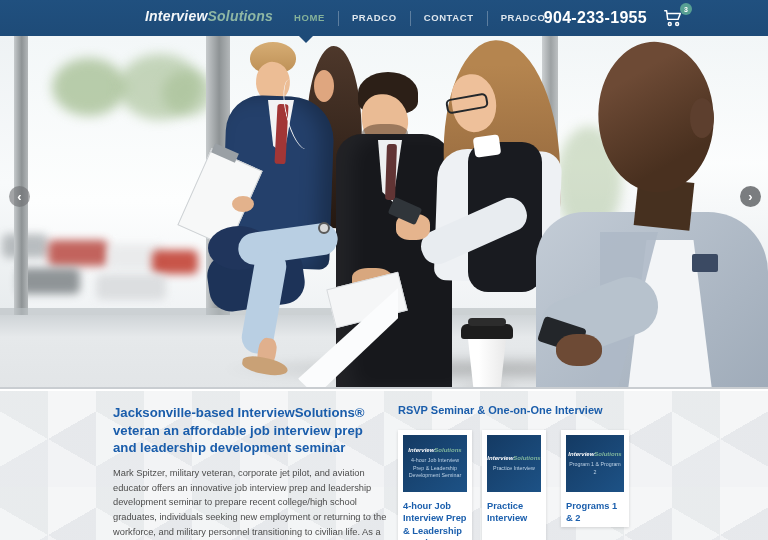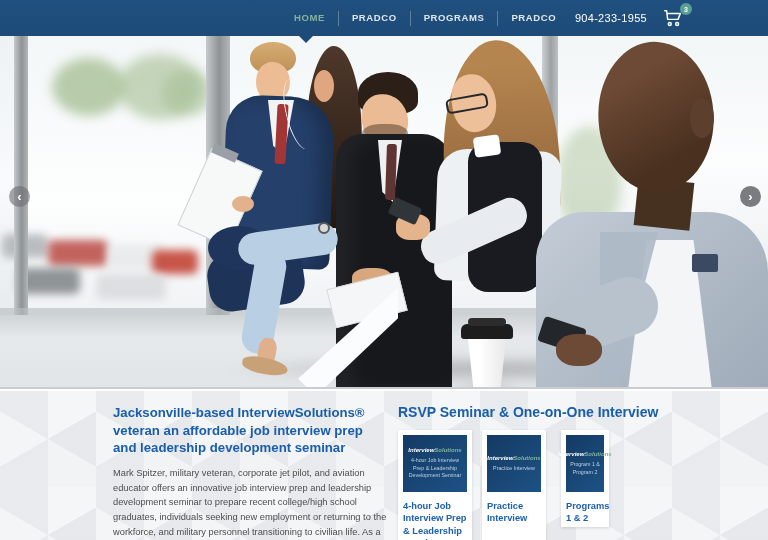--- a/index.html
+++ b/index.html
@@ -17,21 +17,21 @@
   #nav { position:absolute; left:281px; top:0; height:36px; display:flex; align-items:center; }
   .nav-item { font-size:9.5px; font-weight:bold; letter-spacing:.6px; color:#dfe7ee;
     padding:0 13px; height:14px; line-height:14px; cursor:pointer; }
   .nav-item.active { color:#85b29a; }
   .nav-sep { width:1px; height:15px; background:rgba(255,255,255,.28); }
   #nav-pointer { position:absolute; left:299px; top:36px; width:0; height:0;
     border-left:7px solid transparent; border-right:7px solid transparent;
     border-top:7px solid #1e4b78; z-index:51; }
   #header-right { position:absolute; right:84px; top:0; height:36px; display:flex;
     align-items:center; gap:15px; }
-  #phone { color:#ffffff; font-size:11px; font-weight:normal; letter-spacing:.3px; }
+  #phone { color:#ffffff; font-size:16px; font-weight:bold; letter-spacing:.3px; }
   #cart { position:relative; width:22px; height:22px; cursor:pointer; }
   #cart svg { display:block; }
   #cart-badge { position:absolute; top:-4px; right:-8px; width:12px; height:12px;
     border-radius:50%; background:#57a093; color:#fff; font-size:7px; font-weight:bold;
     display:flex; align-items:center; justify-content:center; }
 
   
   #hero { position:absolute; top:36px; left:0; width:768px; height:353px; overflow:hidden;
     background:linear-gradient(180deg,#eef2f4 0%,#f8fafb 42%,#e7ebed 80%,#dde1e4 100%);
     border-bottom:2px solid #c9cdd1; }
@@ -58,46 +58,49 @@
     background-color:#edeff1;
     background-image:conic-gradient(from 0deg at 50% 50%,
       rgba(255,255,255,.45) 0 60deg, rgba(214,218,222,.28) 60deg 120deg,
       rgba(255,255,255,.25) 120deg 180deg, rgba(222,226,229,.33) 180deg 240deg,
       rgba(255,255,255,.35) 240deg 300deg, rgba(216,220,223,.22) 300deg 360deg);
     background-size:96px 96px; }
   #intro { position:absolute; left:113px; top:13px; width:276px; }
   #intro h2 { color:#1a5dab; font-size:13.2px; line-height:1.33; font-weight:bold; }
   #intro p { margin-top:9px; color:#4d4d4d; font-size:9.3px; line-height:1.6; }
   #shop { position:absolute; left:398px; top:13px; width:360px; }
-  #shop h2 { color:#1a5dab; font-size:14px; font-weight:bold; }
+  #shop h2 { color:#1a5dab; font-size:11px; font-weight:bold; }
   #cards { position:absolute; left:0; top:26px; display:flex; align-items:flex-start; }
   .card { background:#ffffff; box-shadow:0 1px 3px rgba(0,0,0,.14); padding:5px 5px 8px 5px;
     cursor:pointer; }
   .card-1 { width:74px; height:132px; margin-right:10px; }
   .card-2 { width:64px; height:112px; margin-right:15px; }
-  .card-3 { width:48px; height:97px; }
+  .card-3 { width:68px; height:97px; }
   .thumb { width:100%; height:57px; background:linear-gradient(135deg,#143a63 0%,#1d5286 100%);
     display:flex; flex-direction:column; align-items:center; justify-content:center;
     padding:3px; text-align:center; }
   .thumb-logo { font-size:6px; font-style:italic; font-weight:bold; white-space:nowrap; }
   .thumb-logo .l1 { color:#ffffff; } .thumb-logo .l2 { color:#7fb49b; }
   .thumb-cap { margin-top:4px; color:#bdd2e6; font-size:5.3px; line-height:1.45; }
   .card-title { margin-top:8px; color:#1b5fad; font-size:9.3px; font-weight:bold; line-height:1.32; }
   .card-price { margin-top:20px; color:#87a96b; font-size:8.4px; }
 </style>
 </head>
 <body>
 
 <div id="header">
+  <div id="logo">
+    <span class="l1">Interview</span><span class="l2">Solutions</span>
+  </div>
   <div id="nav">
     <div class="nav-item active">HOME</div>
     <div class="nav-sep"></div>
     <div class="nav-item">PRADCO</div>
     <div class="nav-sep"></div>
-    <div class="nav-item">PROGRAMS</div>
+    <div class="nav-item">CONTACT</div>
     <div class="nav-sep"></div>
     <div class="nav-item">PRADCO</div>
   </div>
   <div id="header-right">
     <div id="phone">904-233-1955</div>
     <div id="cart">
       <span>
         <svg width="22" height="22" viewBox="0 0 24 24" fill="none" stroke="#ffffff" stroke-width="1.6" stroke-linecap="round" stroke-linejoin="round">
           <path d="M3 4h2l1.2 9.5h11.3L20 7H6"></path>
           <circle cx="8.5" cy="18.5" r="1.6"></circle>

